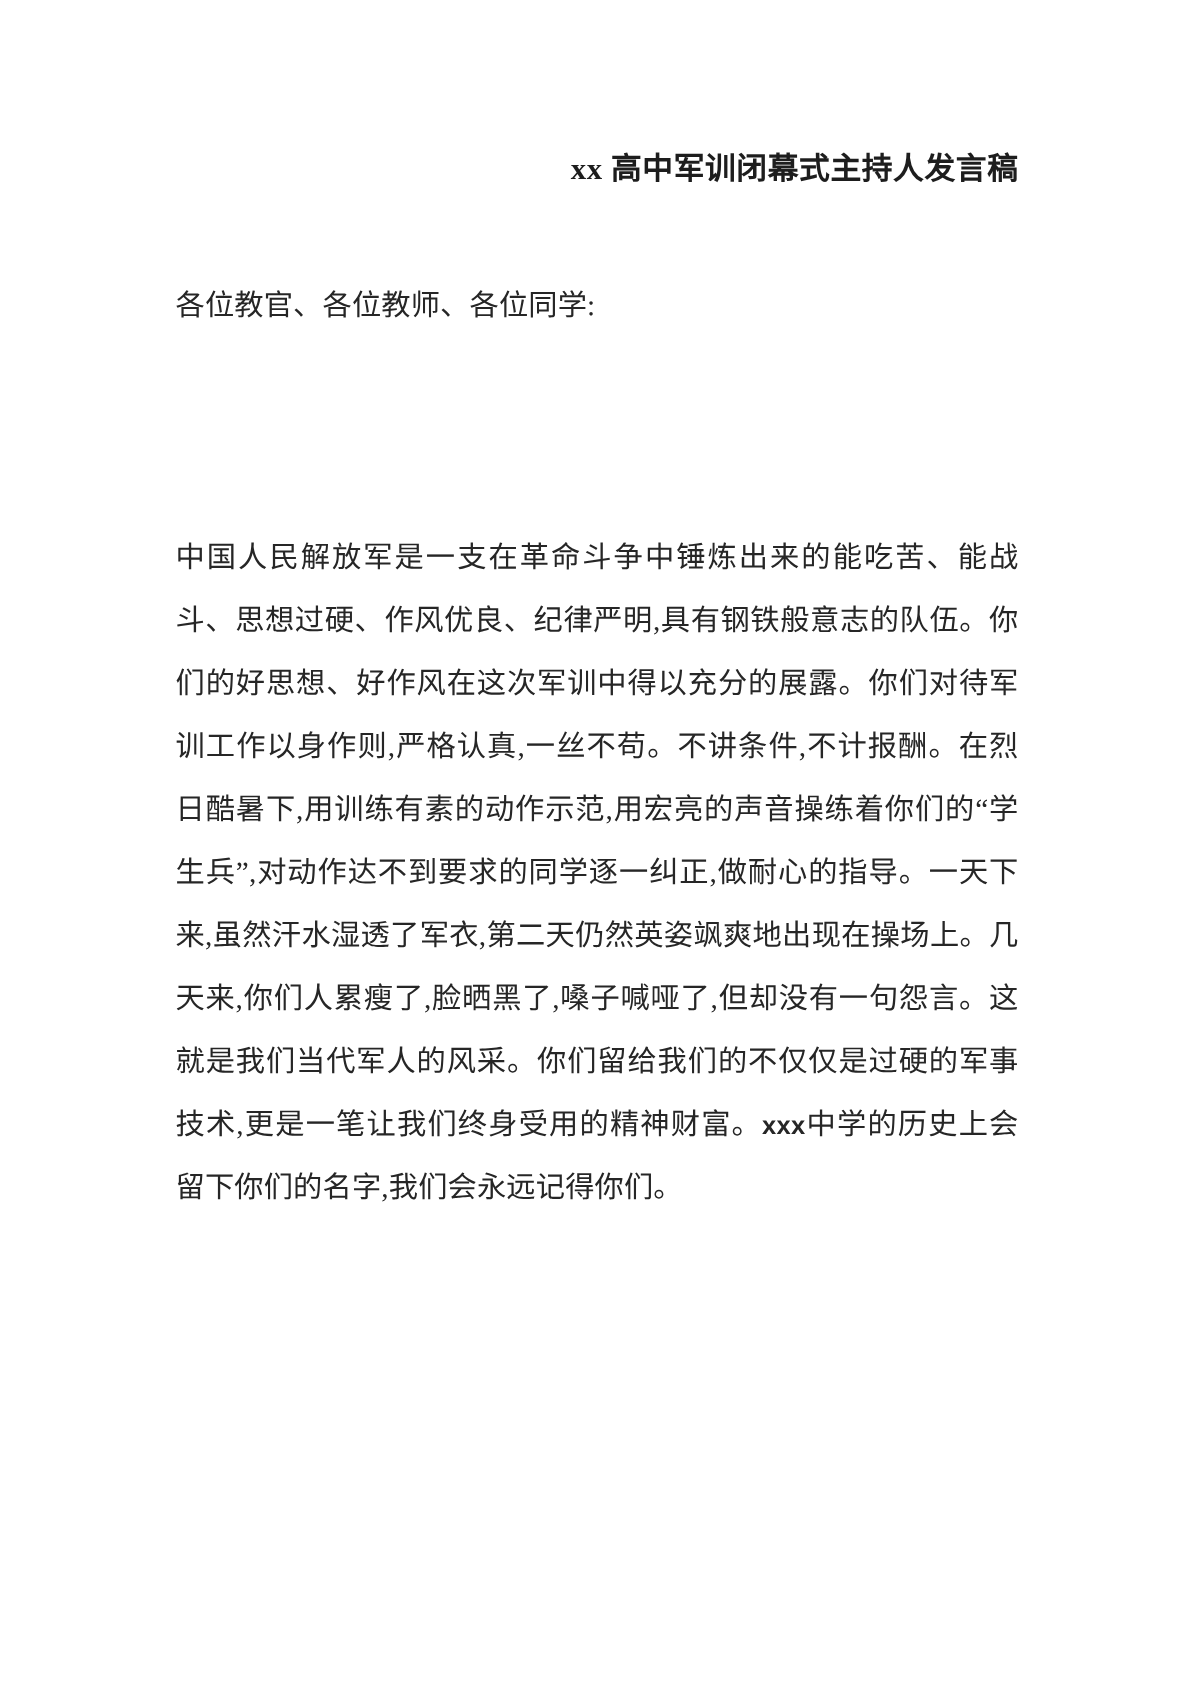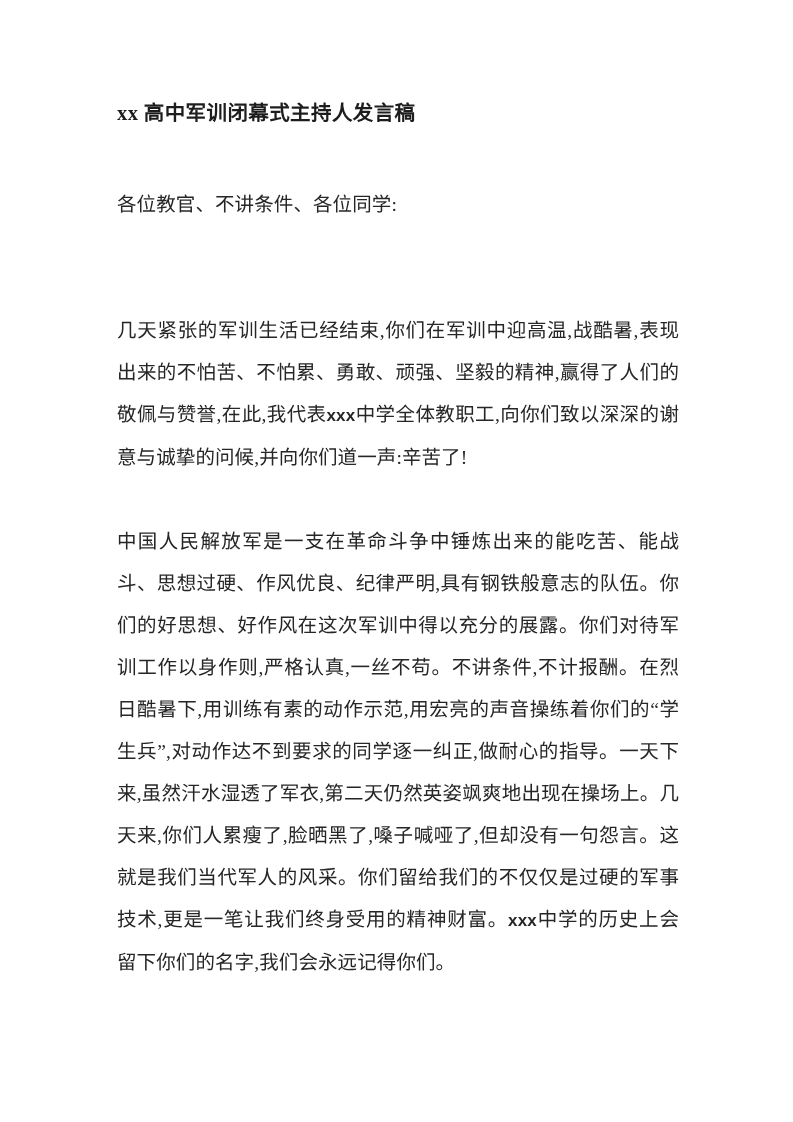--- a/index.html
+++ b/index.html
@@ -25,21 +25,21 @@
     top: 0;
     width: 562px;
   }
 
   .doc-title {
     font-family: "Liberation Serif", "DejaVu Serif", serif;
     font-weight: bold;
     font-size: 20.5px;
     line-height: 30px;
     color: #1d1d1d;
-    text-align: left;
+    text-align: right;
     margin: 0;
     padding-top: 98px;
     letter-spacing: 0.4px;
   }
 
   .para {
     font-family: "Liberation Serif", "DejaVu Serif", serif;
     font-size: 19.5px;
     line-height: 42px;
     color: #262626;
@@ -64,27 +64,26 @@
 </head>
 <body>
 
 <div class="page">
   <div class="doc-body">
 
     <h1 class="doc-title">xx 高中军训闭幕式主持人发言稿</h1>
 
     <div class="gap-title"></div>
 
-    <p class="para">各位教官、不讲条件、各位同学:</p>
+    <p class="para">各位教官、各位教师、各位同学:</p>
 
     <div class="gap-small"></div>
 
 
     <div class="gap-small"></div>
 
-    <p class="para"><span>几天紧张的军训生活已经结束,你们在军训中迎高温,战酷暑,表现出来的不怕苦、不怕累、勇敢、顽强、坚毅的精神,赢得了人们的敬佩与赞誉,在此,我代表</span><span class="token">xxx</span><span>中学全体教职工,向你们致以深深的谢意与诚挚的问候,并向你们道一声:辛苦了!</span></p>
 
     <div class="gap-small"></div>
 
     <p class="para"><span>中国人民解放军是一支在革命斗争中锤炼出来的能吃苦、能战斗、思想过硬、作风优良、纪律严明,具有钢铁般意志的队伍。你们的好思想、好作风在这次军训中得以充分的展露。你们对待军训工作以身作则,严格认真,一丝不苟。不讲条件,不计报酬。在烈日酷暑下,用训练有素的动作示范,用宏亮的声音操练着你们的“学生兵”,对动作达不到要求的同学逐一纠正,做耐心的指导。一天下来,虽然汗水湿透了军衣,第二天仍然英姿飒爽地出现在操场上。几天来,你们人累瘦了,脸晒黑了,嗓子喊哑了,但却没有一句怨言。这就是我们当代军人的风采。你们留给我们的不仅仅是过硬的军事技术,更是一笔让我们终身受用的精神财富。</span><span class="token">xxx</span><span>中学的历史上会留下你们的名字,我们会永远记得你们。</span></p>
 
   </div>
 </div>
 
 </body></html>

